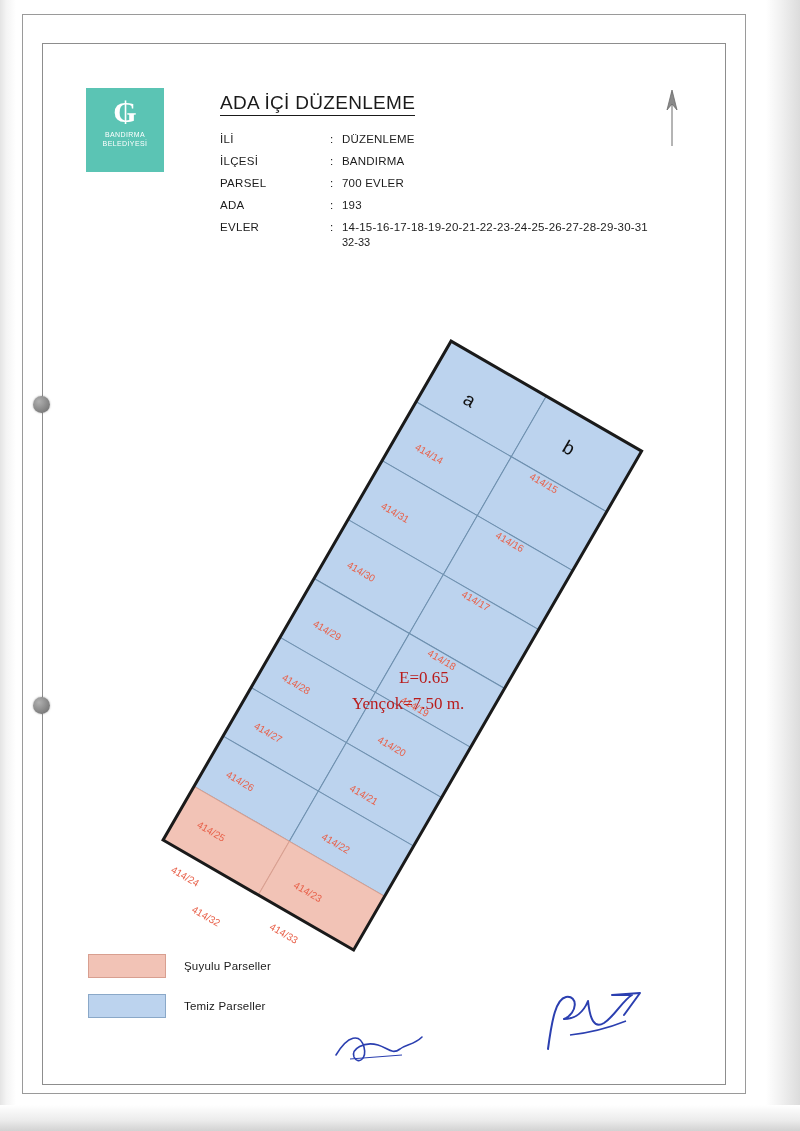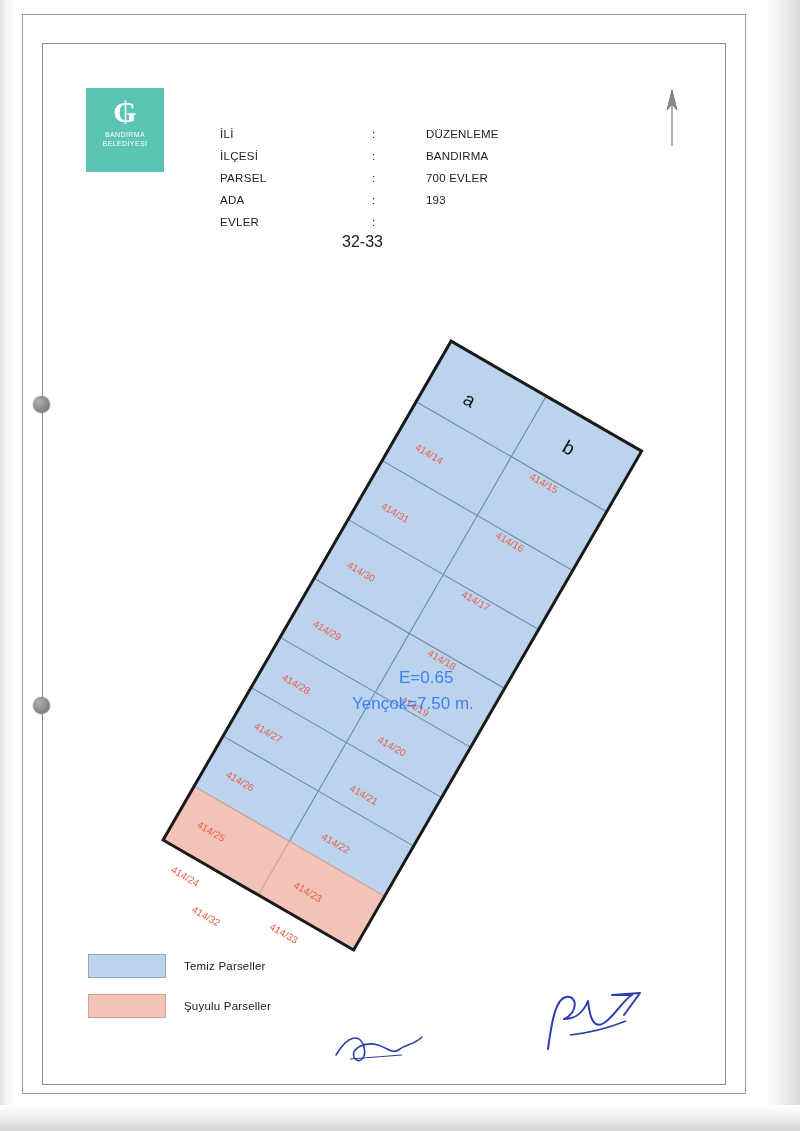--- a/index.html
+++ b/index.html
@@ -97,30 +97,29 @@
     padding-bottom: 1px;
   }
   .info-table {
     position: absolute;
     left: 220px; top: 123px;
     font-size: 11.5px;
     color: #1c1c1c;
   }
   .info-row {
     display: flex;
-    align-items: center;
+    align-items: flex-end;
     height: 22px;
-    gap: 42px;
   }
   .info-label { width: 110px; letter-spacing: 0.3px; }
   .info-colon { width: 12px; }
   .info-value { letter-spacing: 0.2px; white-space: nowrap; }
   .info-cont {
     margin-left: 122px;
-    font-size: 16px;
+    font-size: 11px;
     color: #1c1c1c;
     line-height: 18px;
   }
 
   
   .north {
     position: absolute;
     left: 652px; top: 88px;
     width: 40px; height: 60px;
   }
@@ -129,22 +128,22 @@
   .map-wrap {
     position: absolute;
     left: 150px; top: 265px;
     width: 540px; height: 740px;
   }
 
   
   .note {
     position: absolute;
     font-size: 17px;
-    color: #3b82f6;
-    font-family: Liberation Sans, sans-serif;
+    color: #b91c1c;
+    font-family: Liberation Serif, serif;
     white-space: nowrap;
   }
   .note-e { left: 399px; top: 668px; }
   .note-y { left: 352px; top: 694px; }
 
   
   .legend {
     position: absolute;
     left: 88px; top: 946px;
     font-size: 11px;
@@ -200,20 +199,21 @@
 
   <div class="hole h1"></div>
   <div class="hole h2"></div>
 
   <div class="logo-box">
     <div class="logo-mark">₲</div>
     <div class="logo-line1">BANDIRMA</div>
     <div class="logo-line2">BELEDİYESİ</div>
   </div>
 
+  <div class="title">ADA İÇİ DÜZENLEME</div>
 
   <div class="info-table">
     <div class="info-row">
       <span class="info-label">İLİ</span>
       <span class="info-colon">:</span>
       <span class="info-value">DÜZENLEME</span>
     </div>
     <div class="info-row">
       <span class="info-label">İLÇESİ</span>
       <span class="info-colon">:</span>
@@ -225,20 +225,21 @@
       <span class="info-value">700 EVLER</span>
     </div>
     <div class="info-row">
       <span class="info-label">ADA</span>
       <span class="info-colon">:</span>
       <span class="info-value">193</span>
     </div>
     <div class="info-row">
       <span class="info-label">EVLER</span>
       <span class="info-colon">:</span>
+      <span class="info-value">14-15-16-17-18-19-20-21-22-23-24-25-26-27-28-29-30-31</span>
     </div>
     <div class="info-cont">32-33</div>
   </div>
 
   <div class="north">
     <svg width="40" height="62" viewBox="0 0 40 62">
       <line x1="20" y1="4" x2="20" y2="58" stroke="#6b6b6b" stroke-width="1"></line>
       <path d="M20 2 L25 22 L20 16 L15 22 Z" fill="#8a8a8a" stroke="#6b6b6b" stroke-width="0.8"></path>
     </svg>
   </div>
@@ -305,26 +306,26 @@
         <text class="parcel-label" x="210" y="724">414/32</text>
       </g>
     </svg>
   </div>
 
   <div class="note note-e">E=0.65</div>
   <div class="note note-y">Yençok=7.50 m.</div>
 
   <div class="legend">
     <div class="legend-row">
+      <div class="legend-swatch encumbered"></div>
+      <div class="legend-label">Şuyulu Parseller</div>
+    </div>
+    <div class="legend-row">
       <div class="legend-swatch clean"></div>
       <div class="legend-label">Temiz Parseller</div>
-    </div>
-    <div class="legend-row">
-      <div class="legend-swatch encumbered"></div>
-      <div class="legend-label">Şuyulu Parseller</div>
     </div>
   </div>
 
   <div class="sig sig1">
     <svg width="110" height="46" viewBox="0 0 110 46">
       <path d="M6 30 C18 10, 30 8, 34 22 C37 34, 28 40, 24 32 C21 24, 34 16, 48 20 C58 23, 62 30, 70 24 C76 19, 84 20, 92 12" fill="none" stroke="#2b3fb0" stroke-width="1.6" stroke-linecap="round"></path>
       <path d="M20 34 L72 30" fill="none" stroke="#2b3fb0" stroke-width="1.2"></path>
     </svg>
   </div>
   <div class="sig sig2">

